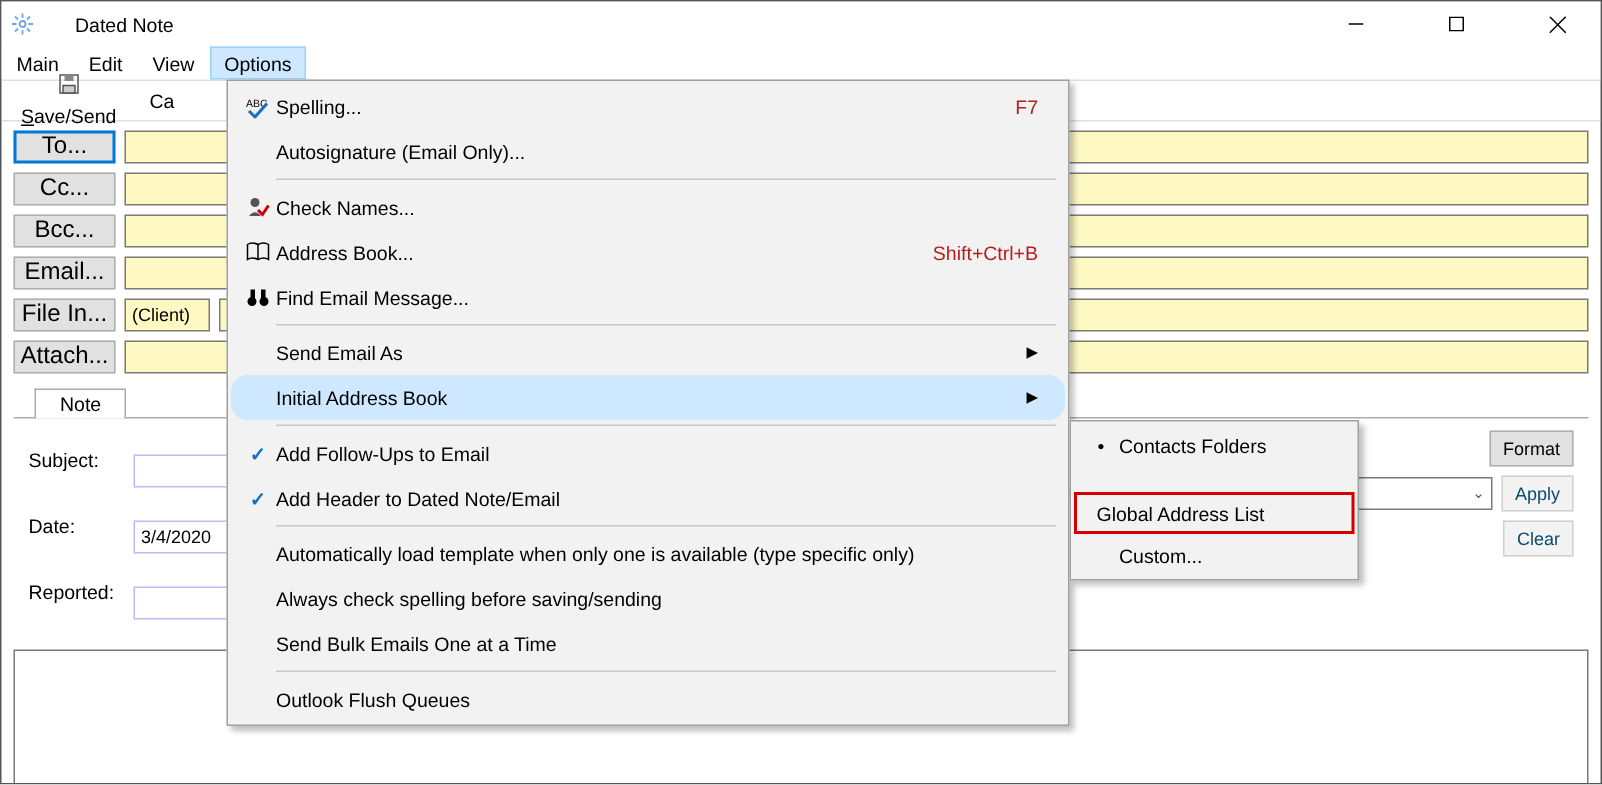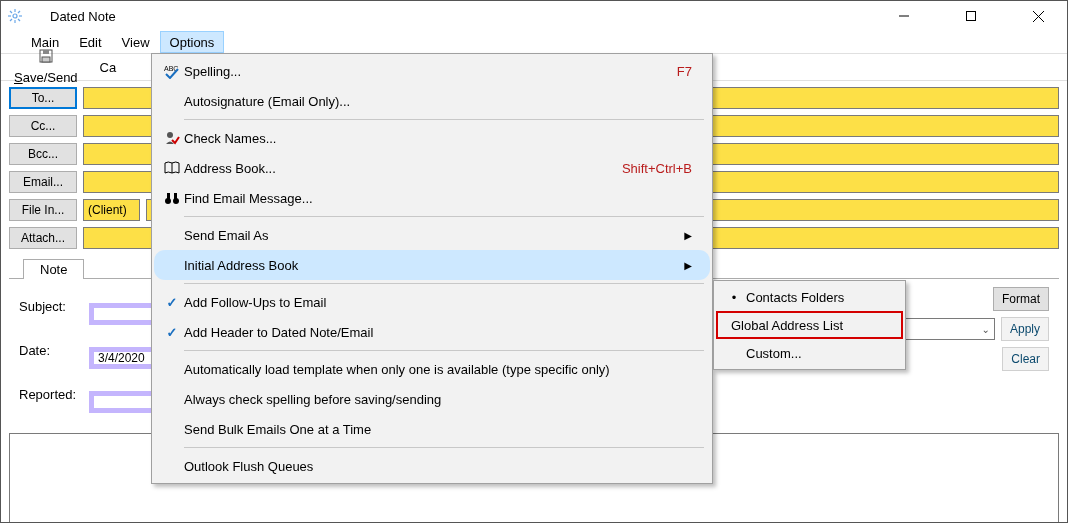--- a/index.html
+++ b/index.html
@@ -37,21 +37,21 @@
     display: inline-flex; align-items: center; justify-content: center;
     font-family: "Segoe UI Symbol", sans-serif;
     font-size: 12px;
     color:#000;
   }
   
   .menubar {
     display: flex;
     align-items: stretch;
     height: 22px;
-    padding: 0 20px;
+    padding: 0 0;
     background:#fff;
   }
   .menubar .menu-item {
     padding: 2px 10px;
     display: flex; align-items: center;
     cursor: default;
   }
   .menubar .menu-item.open {
     background:#cde8ff;
     border:1px solid #99d1ff;
@@ -77,29 +77,29 @@
   
   .form-area {
     padding:6px 8px 4px 8px;
     display:flex; flex-direction:column; gap:6px;
   }
   .form-row { display:flex; align-items:center; gap:6px; }
   .fbtn {
     width:68px; height:22px;
     background:#e1e1e1;
     border:1px solid #adadad;
-    font-size:12px;
+    font-size:16px;
     display:flex; align-items:center; justify-content:center;
     cursor:default;
   }
   .fbtn.primary { border:2px solid #0078d7; background:#e1e1e1; }
   .finput {
     flex:1; height:22px;
     border:1px solid #7a7a7a;
-    background:#fde047;
+    background:#fef9c3;
     padding:0 4px;
     font-size:12px;
   }
   .finput.fileclient{
     width:57px; flex:none;
   }
   
   .tabstrip {
     display:flex; align-items:flex-end;
     padding-left:14px;
@@ -117,21 +117,21 @@
   }
   
   .lower {
     padding:8px 10px;
     margin:0 8px;
     display:flex; gap:10px;
   }
   .lower-left { flex:1; }
   .lf-row { display:flex; align-items:center; gap:6px; margin-bottom:6px; }
   .lf-label { width:64px; }
-  .lf-input { flex:1; height:22px; border:5px solid #c4b5fd; padding:0 4px; font-size:12px;margin-top:16px;}
+  .lf-input { flex:1; height:22px; border:1px solid #c4b5fd; padding:0 4px; font-size:12px;margin-top:16px;}
   .lf-input.date { width:74px; flex:none; }
   .lower-right { width:340px; }
   .rbtn {
     height:24px; border:1px solid #adadad; background:#e1e1e1;
     display:inline-flex; align-items:center; justify-content:center;
     padding:0 8px; font-size:12px; cursor:default;
   }
   .rbtn.disabled { color:#0c4a6e; background:#f3f3f3; border-color:#d0d0d0; }
   .combo {
     height:22px; border:1px solid #7a7a7a; background:#fff;
@@ -175,20 +175,21 @@
     border-radius:11px;
   }
   .menu .row .subarrow { font-size:10px; margin-left:10px;}
   #options-menu { left:150px; top:52px; width:562px; }
   #sub-menu { left:712px; top:279px; width:193px; }
   #sub-menu .row { height:28px; }
   #sub-menu .row .iconcell { width:24px; }
   #sub-menu .row.redbox {
     border:2px solid #d40000;
     height:28px;
+    margin-top:17px;
   }
   .check { color:#1a6fc0; font-weight:bold;}
   .bullet { font-size:14px; }
 </style>
 </head>
 <body>
 
 <div class="window">
 
   <div class="titlebar">

